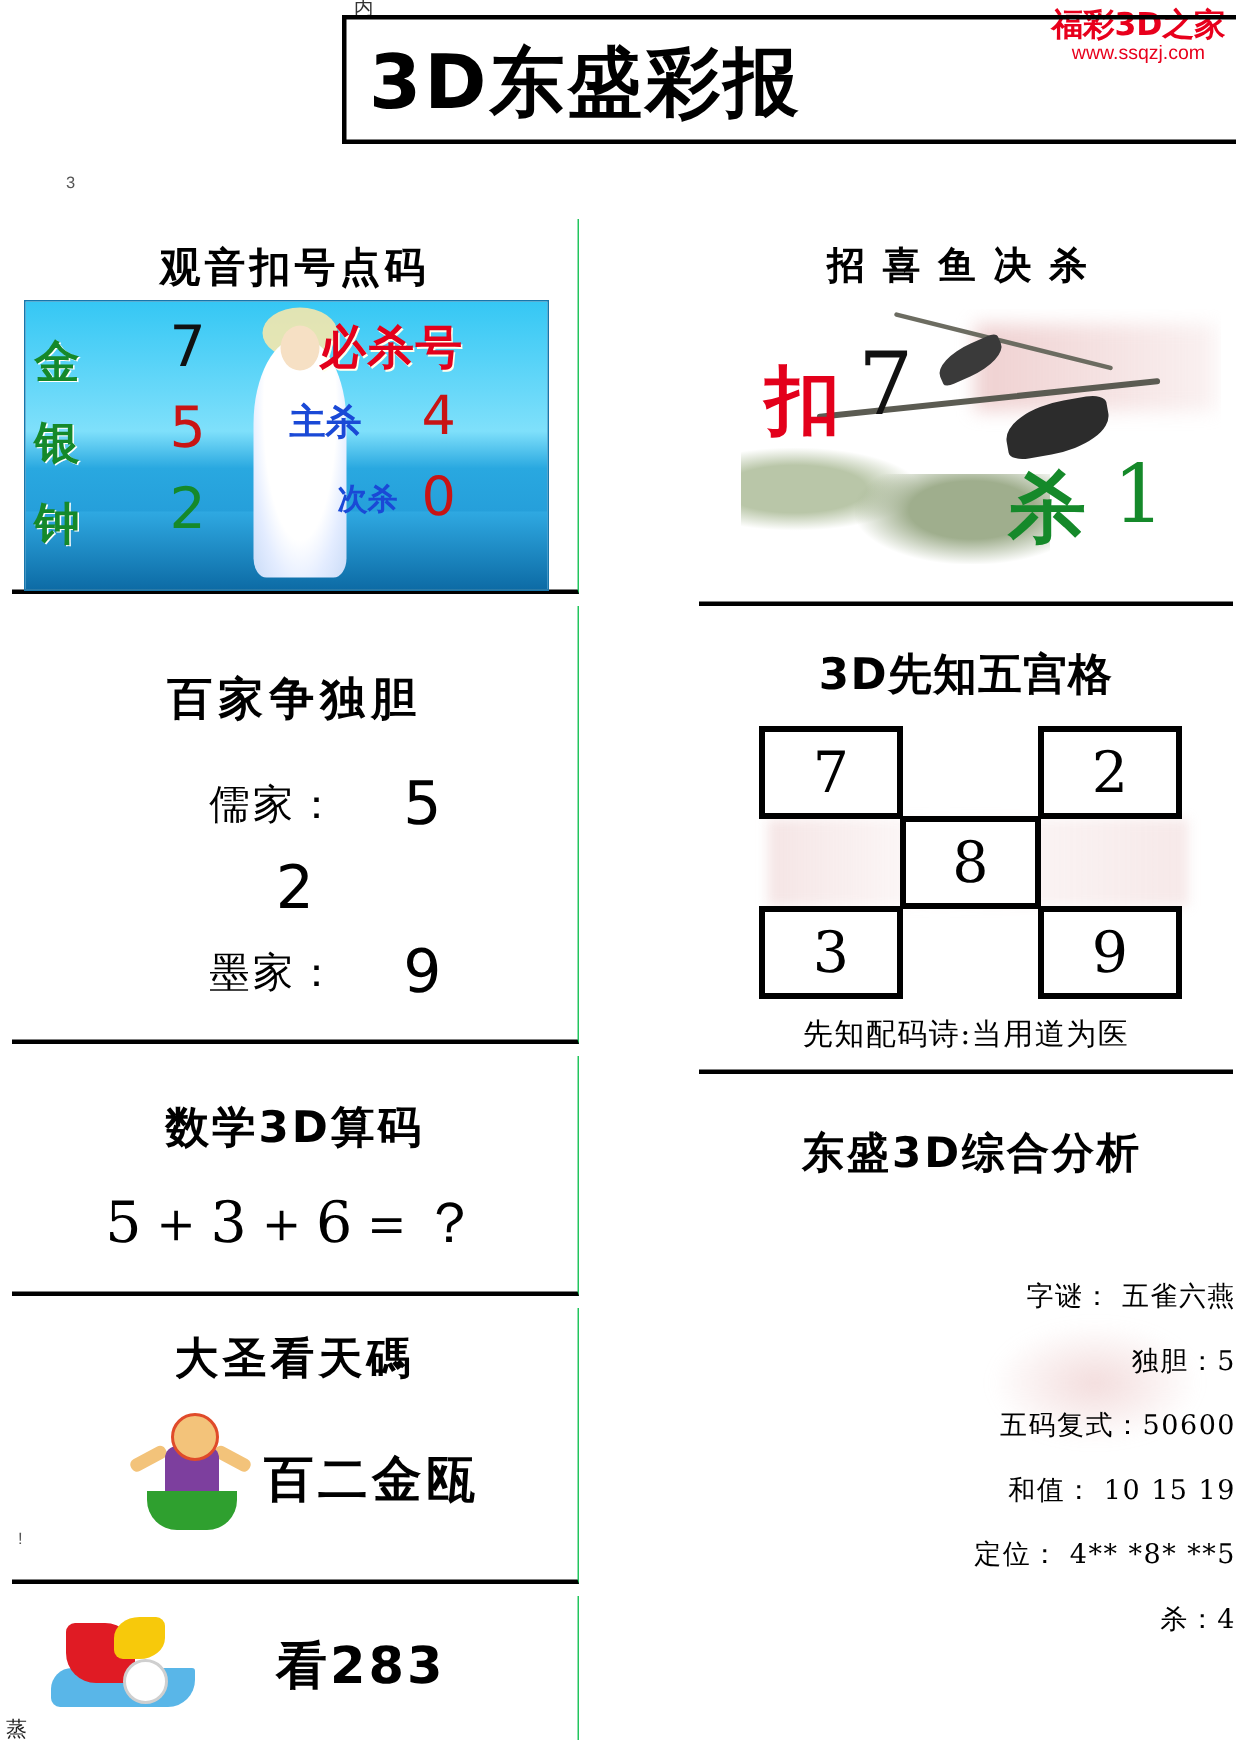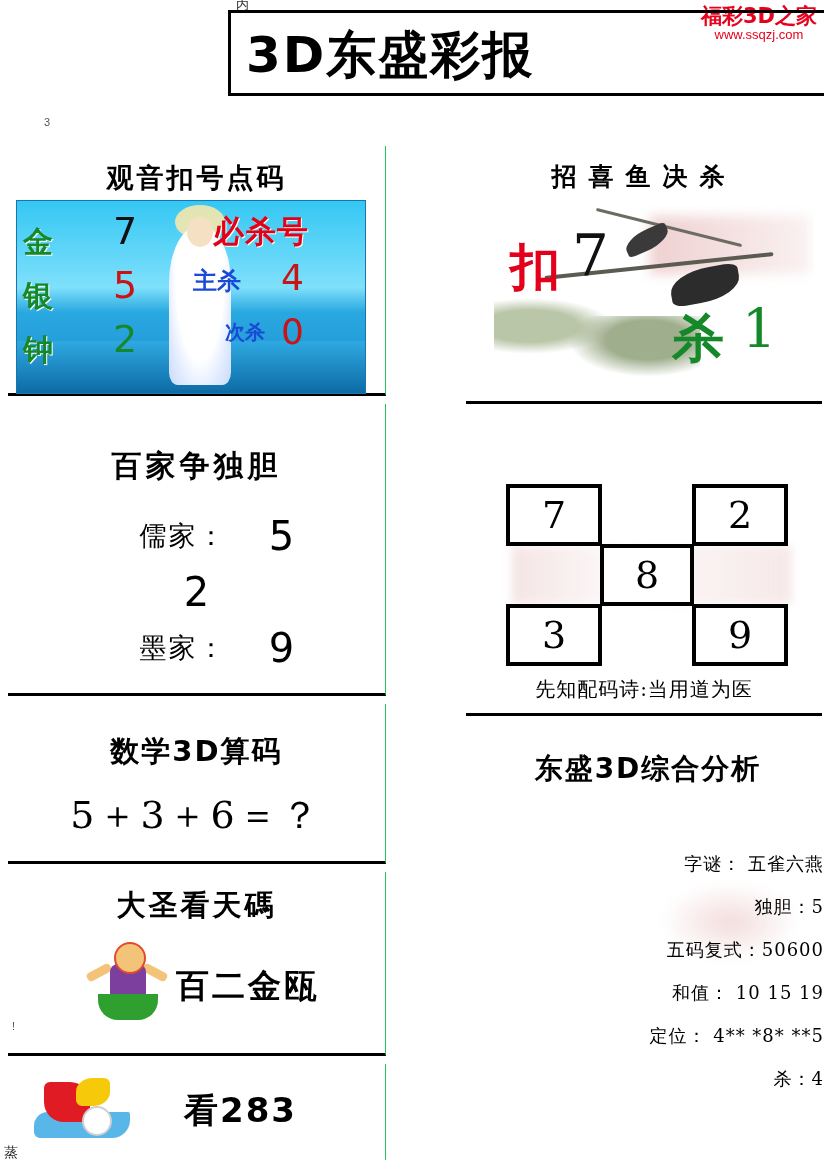--- a/index.html
+++ b/index.html
@@ -442,20 +442,21 @@
       <div class="zx-bird"></div>
       <div class="zx-bird2"></div>
       <div class="zx-kou">扣</div>
       <div class="zx-kou-n">7</div>
       <div class="zx-sha">杀</div>
       <div class="zx-sha-n">1</div>
     </div>
   </div>
 
   <div class="panel bar-bottom" id="p-wugong">
+    <div class="sect-title">3D先知五宫格</div>
     <div class="grid-wrap">
       <div class="g-smudge"></div>
       <div class="gcell g-tl">7</div>
       <div class="gcell g-tr">2</div>
       <div class="gcell g-mid">8</div>
       <div class="gcell g-bl">3</div>
       <div class="gcell g-br">9</div>
     </div>
     <div class="wugong-poem">先知配码诗:当用道为医</div>
   </div>

